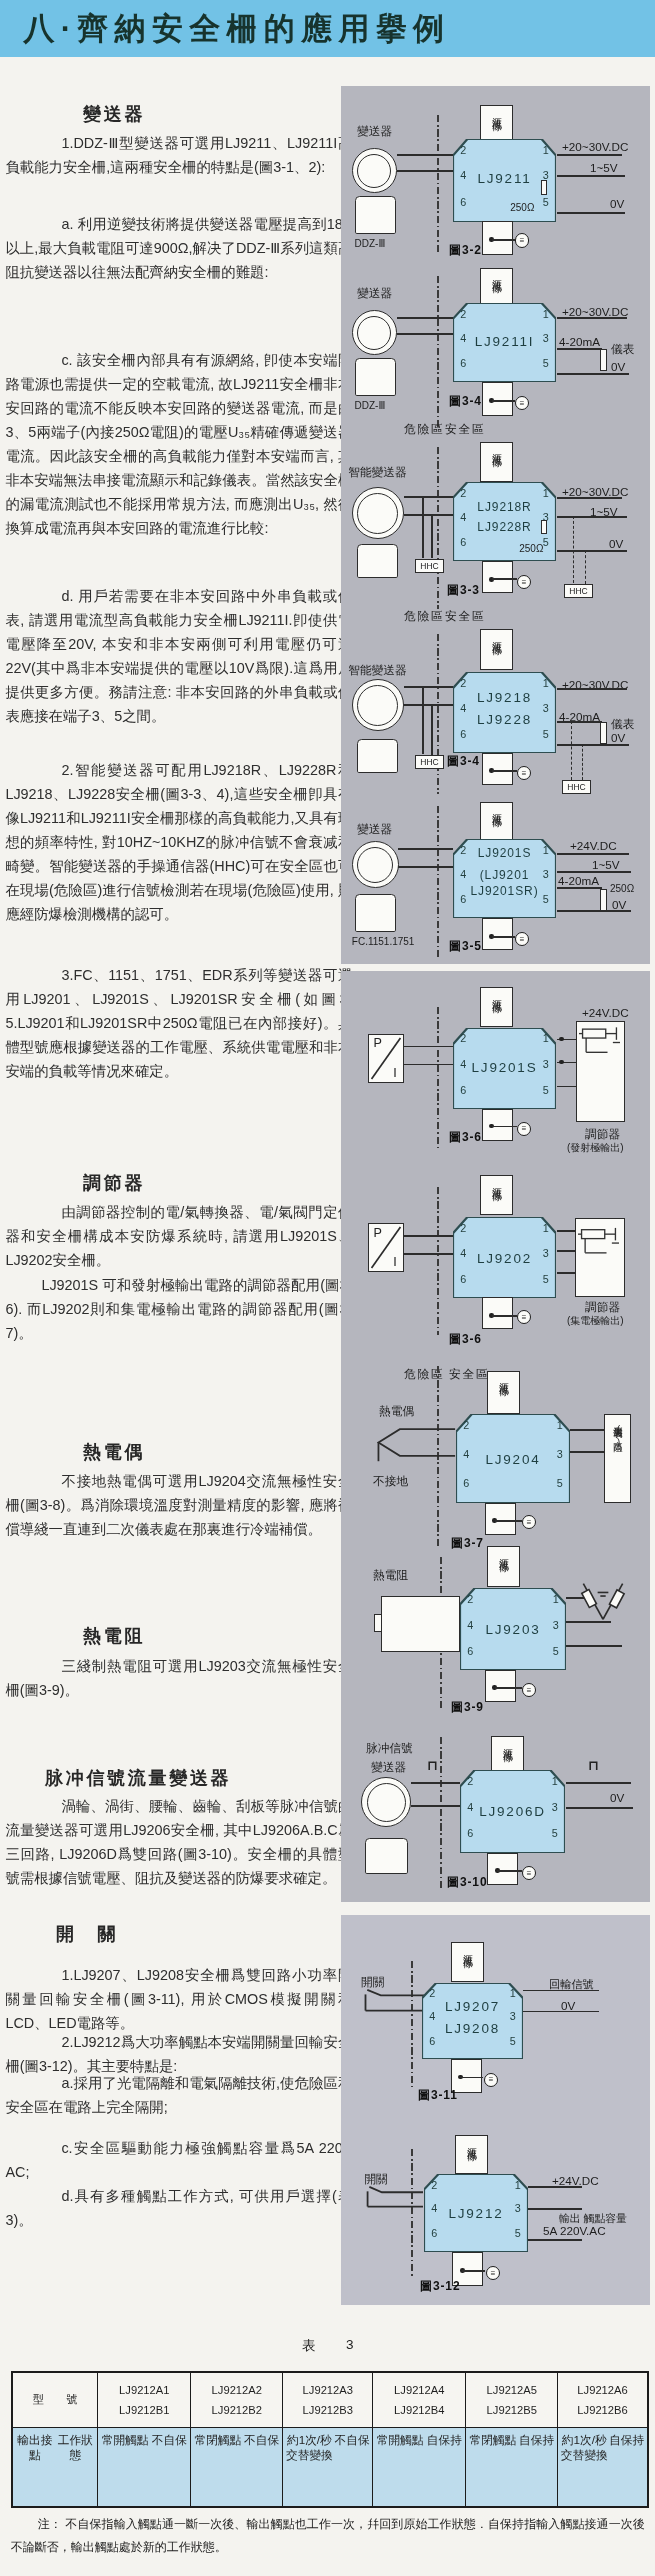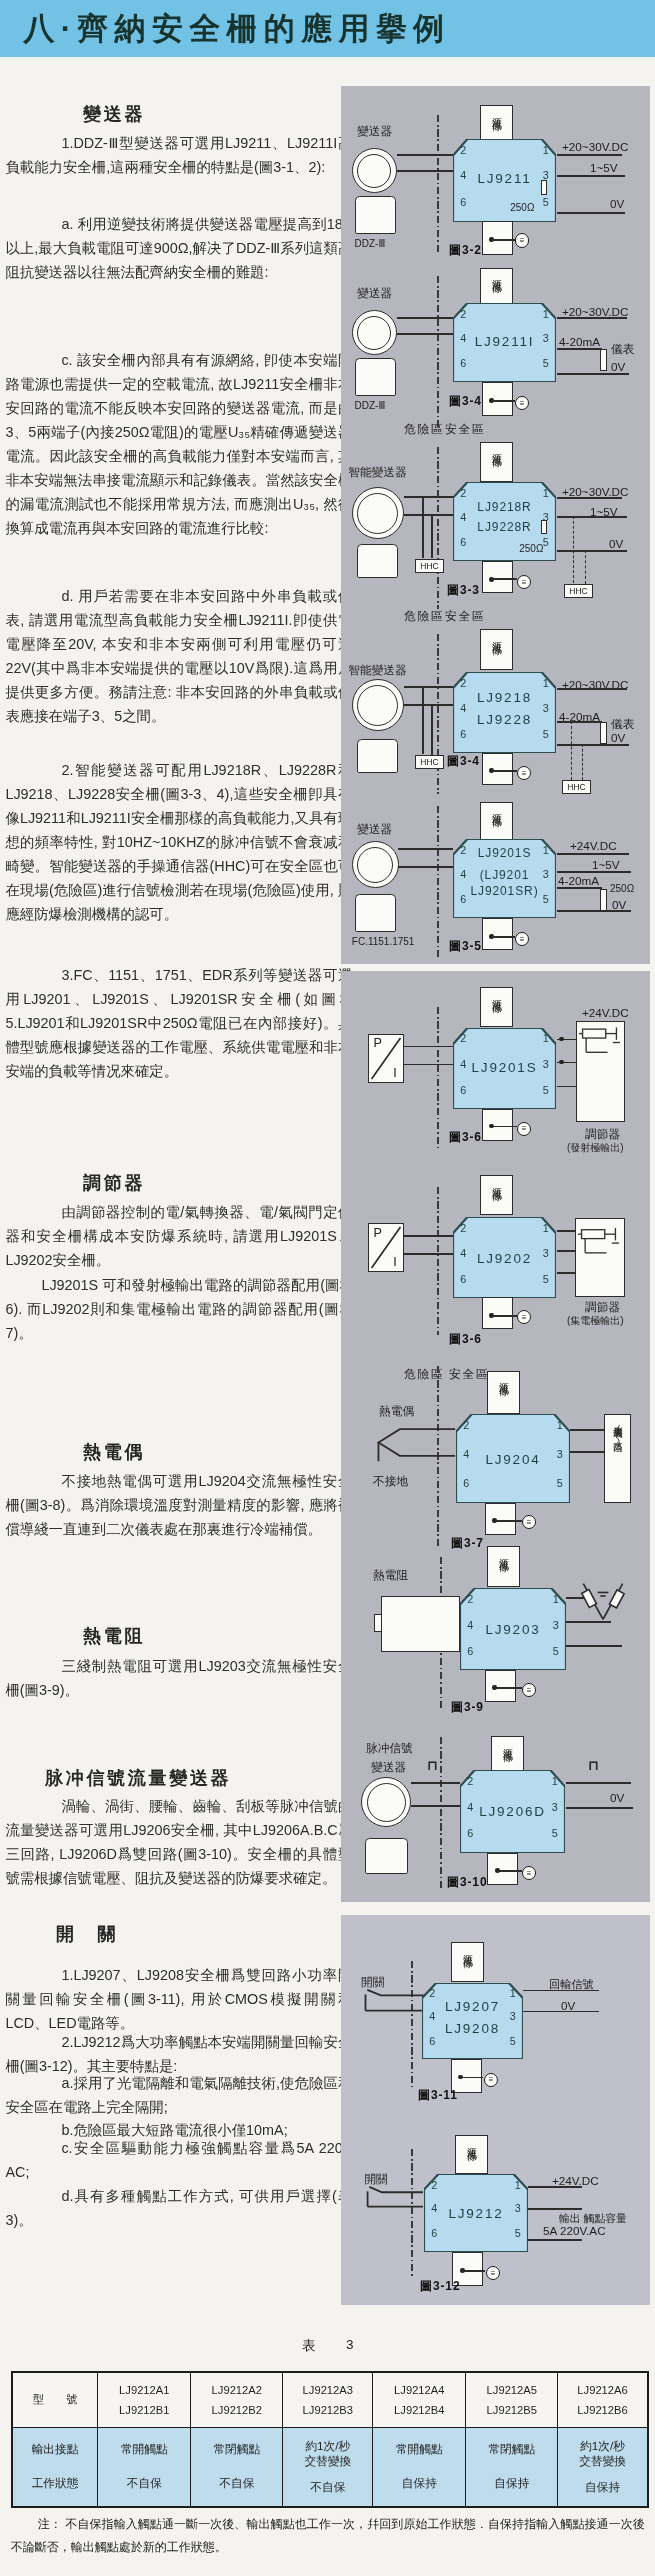--- a/index.html
+++ b/index.html
@@ -53,21 +53,21 @@
   .deco{position:absolute}
   .dot{position:absolute;width:4.5px;height:4.5px;background:#222;border-radius:50%}
 
   .tcap{position:absolute;left:302px;top:2337px;font-size:13.5px;color:#222;display:flex;gap:30.5px}
   table.t3{position:absolute;left:10.8px;top:2371px;width:634px;border-collapse:collapse;table-layout:fixed;
            background:#f6f5f1;border:2.7px solid #1c1c1c}
   .t3 td{border:1.4px solid #1c1c1c;text-align:center;vertical-align:middle;padding:1.8px;color:#1f1f1f}
   .t3 tr.r1 td{height:50px;font-size:11.2px}
   .t3 tr.r2 td{height:75px;background:#bedcec;font-size:11.7px}
   .t3 .model div{line-height:20px}
-  .cellflex{display:flex;flex-direction:column;justify-content:space-around;height:68px}
+  .cellflex{display:flex;flex-direction:row;justify-content:space-around;height:68px}
   .note{position:absolute;left:10.8px;top:2513px;width:634px;margin:0;font-size:12px;line-height:22.5px;
         color:#222;text-align:justify;text-indent:27px}
 </style>
 </head>
 <body>
 
 <header class="titlebar">
   <h1>八·齊納安全柵的應用擧例</h1>
 </header>
 
@@ -90,21 +90,20 @@
   <h2 class="sh" style="top:1538px">熱電阻</h2>
   <p class="para" style="top:1568px">三綫制熱電阻可選用LJ9203交流無極性安全柵(圖3-9)。</p>
 
   <h2 class="sh" style="top:1680px;left:45px">脉冲信號流量變送器</h2>
   <p class="para" style="top:1708px">渦輪、渦街、腰輪、齒輪、刮板等脉冲信號的流量變送器可選用LJ9206安全柵, 其中LJ9206A.B.C爲三回路, LJ9206D爲雙回路(圖3-10)。安全柵的具體型號需根據信號電壓、阻抗及變送器的防爆要求確定。</p>
 
   <h2 class="sh" style="top:1836px;left:56px">開　關</h2>
   <p class="para" style="top:1877px">1.LJ9207、LJ9208安全柵爲雙回路小功率開關量回輸安全柵(圖3-11),  用於CMOS模擬開關和LCD、LED電路等。</p>
   <p class="para" style="top:1944px">2.LJ9212爲大功率觸點本安端開關量回輸安全柵(圖3-12)。其主要特點是:</p>
   <p class="para" style="top:1985px">a.採用了光電隔離和電氣隔離技術,使危險區和安全區在電路上完全隔開;</p>
-  <p class="para" style="top:2032px">b.危險區最大短路電流很小僅10mA;</p>
   <p class="para" style="top:2050px">c.安全區驅動能力極強觸點容量爲5A 220V AC;</p>
   <p class="para" style="top:2098px">d.具有多種觸點工作方式, 可供用戶選擇(表3)。</p>
 </div>
 
 <div class="panel" style="top:86px;height:878px">
 
   <div class="fig" style="top:14.4px;height:163px">
     <div class="divider" style="left:96px;top:14.4px;height:139px"></div>
     <div class="lbl" style="left:16px;top:23.4px">變送器</div>
     <div class="tx" style="left:10.8px;top:48px;width:45px;height:45px"></div>

